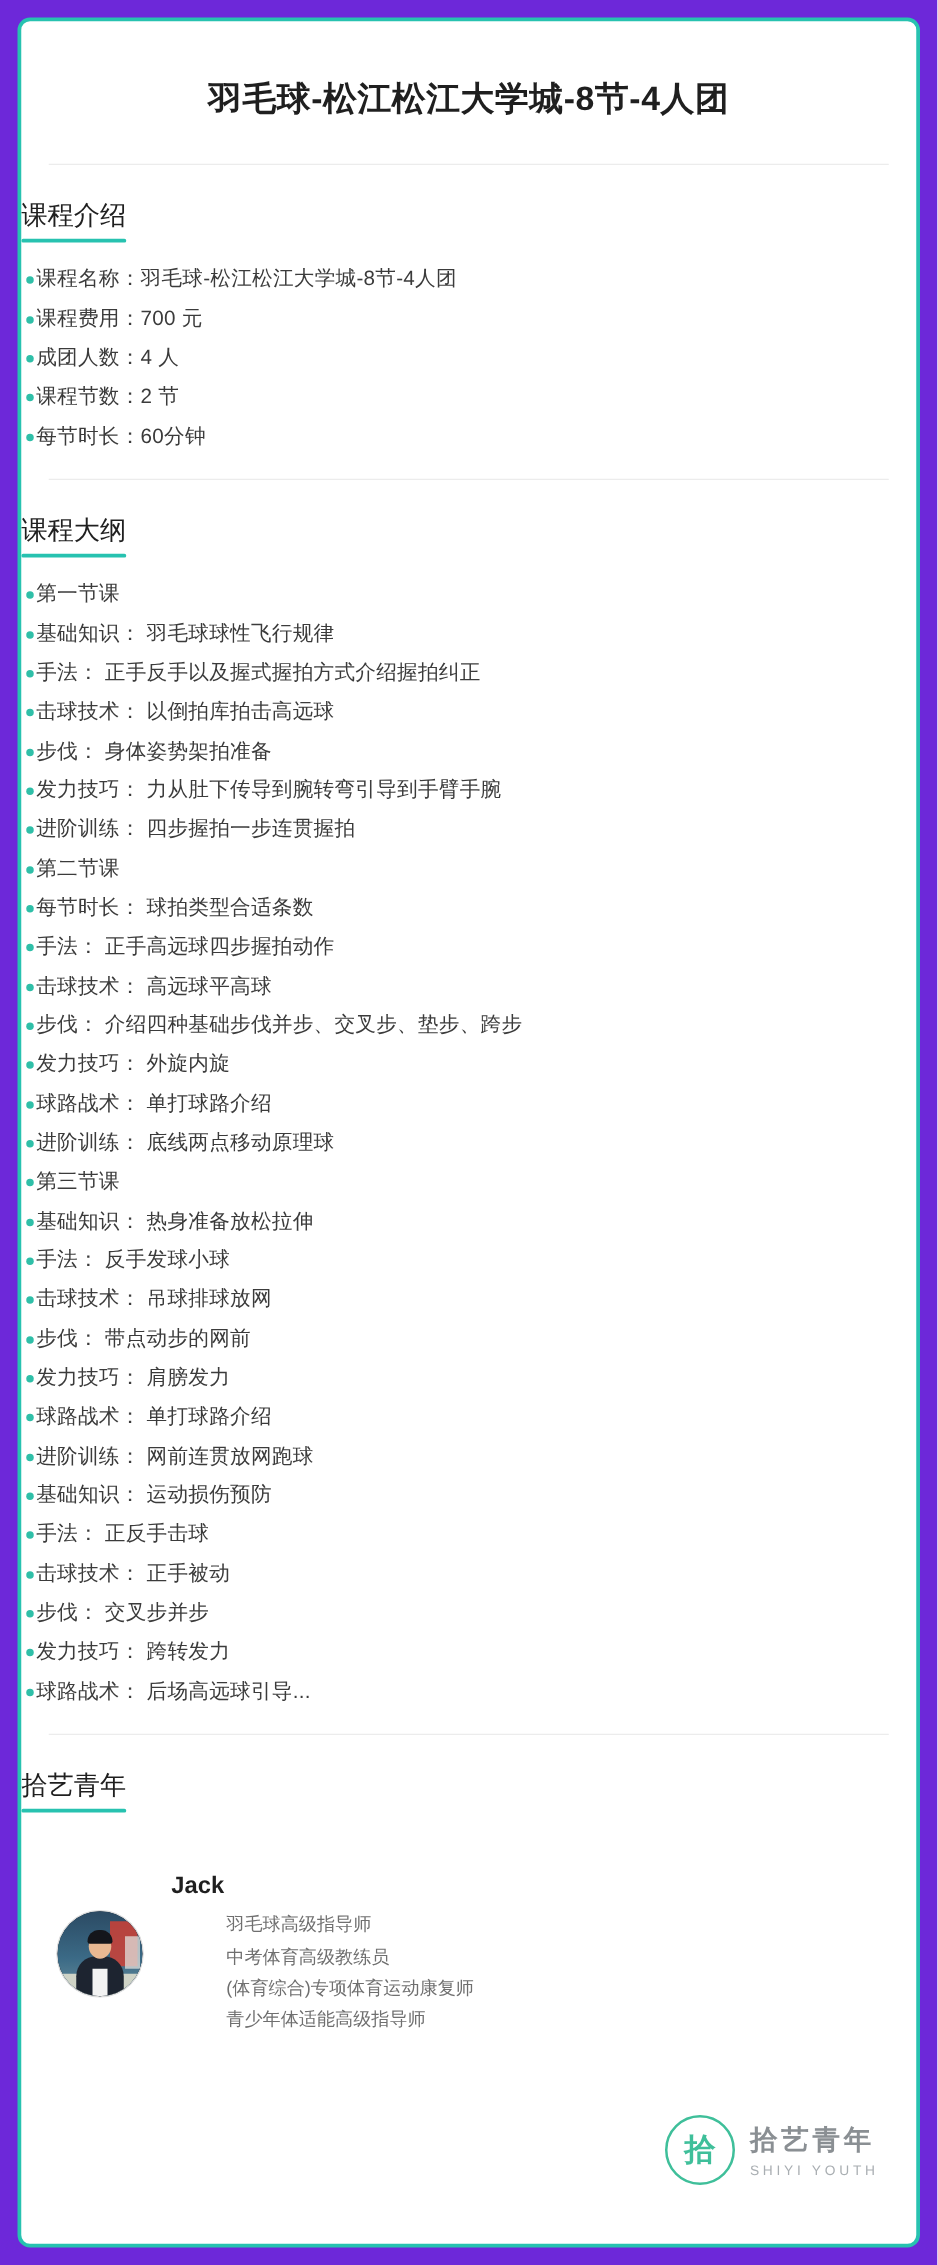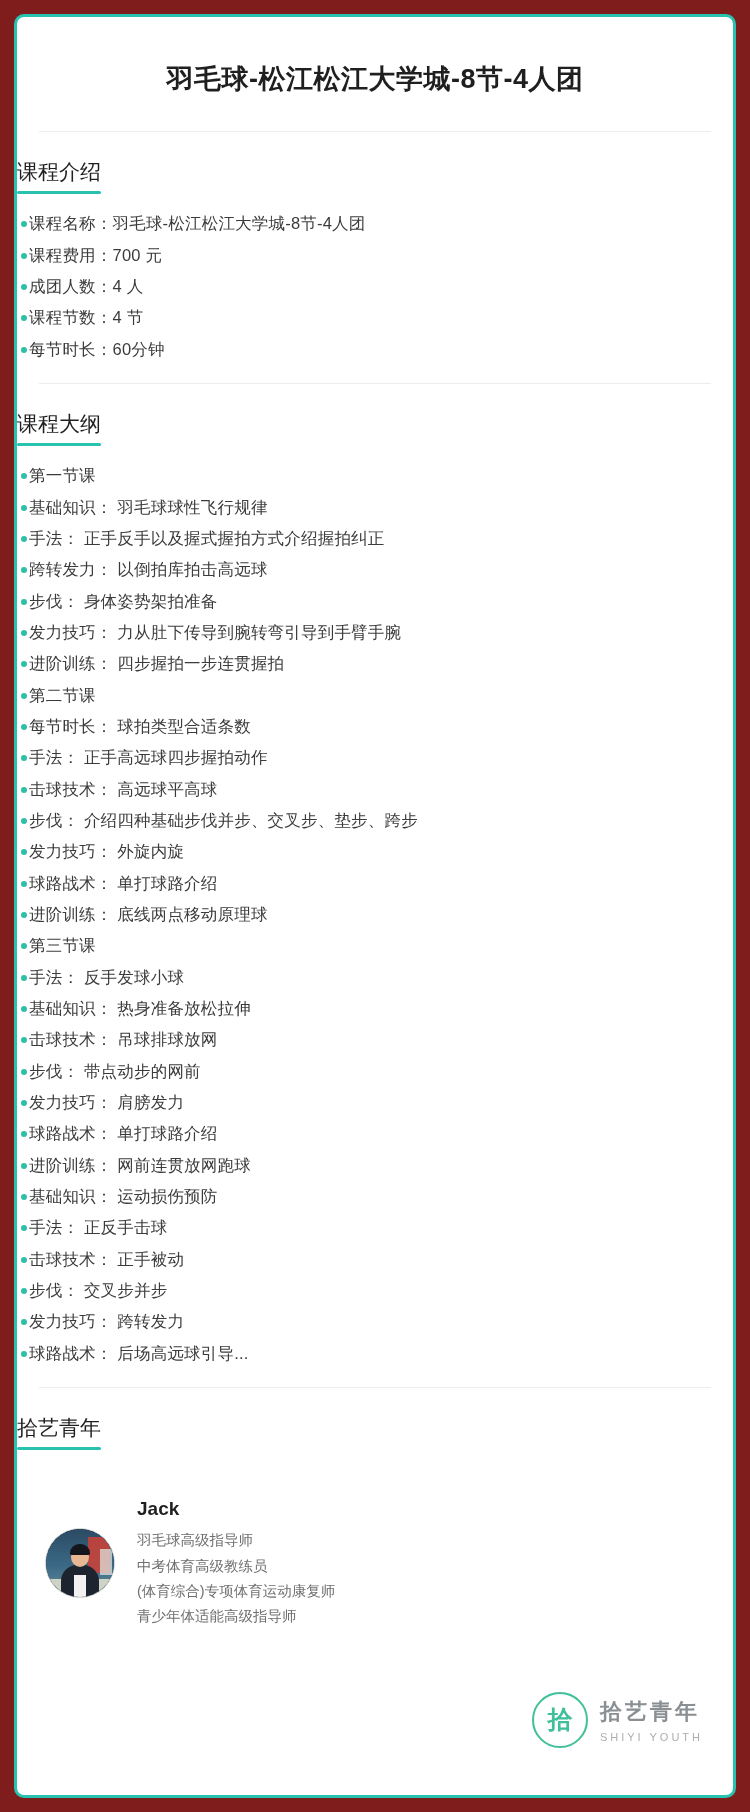--- a/index.html
+++ b/index.html
@@ -12,21 +12,21 @@
     background: #ffffff;
     font-family: "Liberation Sans", sans-serif;
     -webkit-font-smoothing: antialiased;
   }
   .page {
     position: relative;
     width: 750px;
     height: 1812px;
     box-sizing: border-box;
     padding: 14px;
-    background: #7f1d1d;
+    background: #6d28d9;
   }
   .card {
     position: relative;
     box-sizing: border-box;
     width: 722px;
     min-height: 1784px;
     border: 3px solid #27c2b0;
     border-radius: 10px;
     background: #ffffff;
     overflow: hidden;
@@ -187,20 +187,21 @@
   .t-name {
     font-size: 19px;
     font-weight: bold;
     color: #1f1f1f;
     margin-bottom: 8px;
   }
   .t-line {
     font-size: 14.5px;
     color: #6f6f6f;
     line-height: 1.75;
+    margin-left: 44px;
   }
   
   .footer {
     position: relative;
     height: 150px;
   }
   .logo {
     position: absolute;
     right: 30px;
     bottom: 42px;
@@ -244,48 +245,48 @@
 
     <div class="course-title">羽毛球-松江松江大学城-8节-4人团</div>
     <div class="divider"></div>
 
     <div class="inner section">
       <div class="section-head">课程介绍</div>
       <ul class="list">
         <li>课程名称：羽毛球-松江松江大学城-8节-4人团</li>
         <li>课程费用：700 元</li>
         <li>成团人数：4 人</li>
-        <li>课程节数：4 节</li>
+        <li>课程节数：2 节</li>
         <li>每节时长：60分钟</li>
       </ul>
     </div>
 
     <div class="divider"></div>
 
     <div class="inner section">
       <div class="section-head">课程大纲</div>
       <ul class="list">
         <li>第一节课</li>
         <li>基础知识： 羽毛球球性飞行规律</li>
         <li>手法： 正手反手以及握式握拍方式介绍握拍纠正</li>
-        <li>跨转发力： 以倒拍库拍击高远球</li>
+        <li>击球技术： 以倒拍库拍击高远球</li>
         <li>步伐： 身体姿势架拍准备</li>
         <li>发力技巧： 力从肚下传导到腕转弯引导到手臂手腕</li>
         <li>进阶训练： 四步握拍一步连贯握拍</li>
         <li>第二节课</li>
         <li>每节时长： 球拍类型合适条数</li>
         <li>手法： 正手高远球四步握拍动作</li>
         <li>击球技术： 高远球平高球</li>
         <li>步伐： 介绍四种基础步伐并步、交叉步、垫步、跨步</li>
         <li>发力技巧： 外旋内旋</li>
         <li>球路战术： 单打球路介绍</li>
         <li>进阶训练： 底线两点移动原理球</li>
         <li>第三节课</li>
+        <li>基础知识： 热身准备放松拉伸</li>
         <li>手法： 反手发球小球</li>
-        <li>基础知识： 热身准备放松拉伸</li>
         <li>击球技术： 吊球排球放网</li>
         <li>步伐： 带点动步的网前</li>
         <li>发力技巧： 肩膀发力</li>
         <li>球路战术： 单打球路介绍</li>
         <li>进阶训练： 网前连贯放网跑球</li>
         <li>基础知识： 运动损伤预防</li>
         <li>手法： 正反手击球</li>
         <li>击球技术： 正手被动</li>
         <li>步伐： 交叉步并步</li>
         <li>发力技巧： 跨转发力</li>

